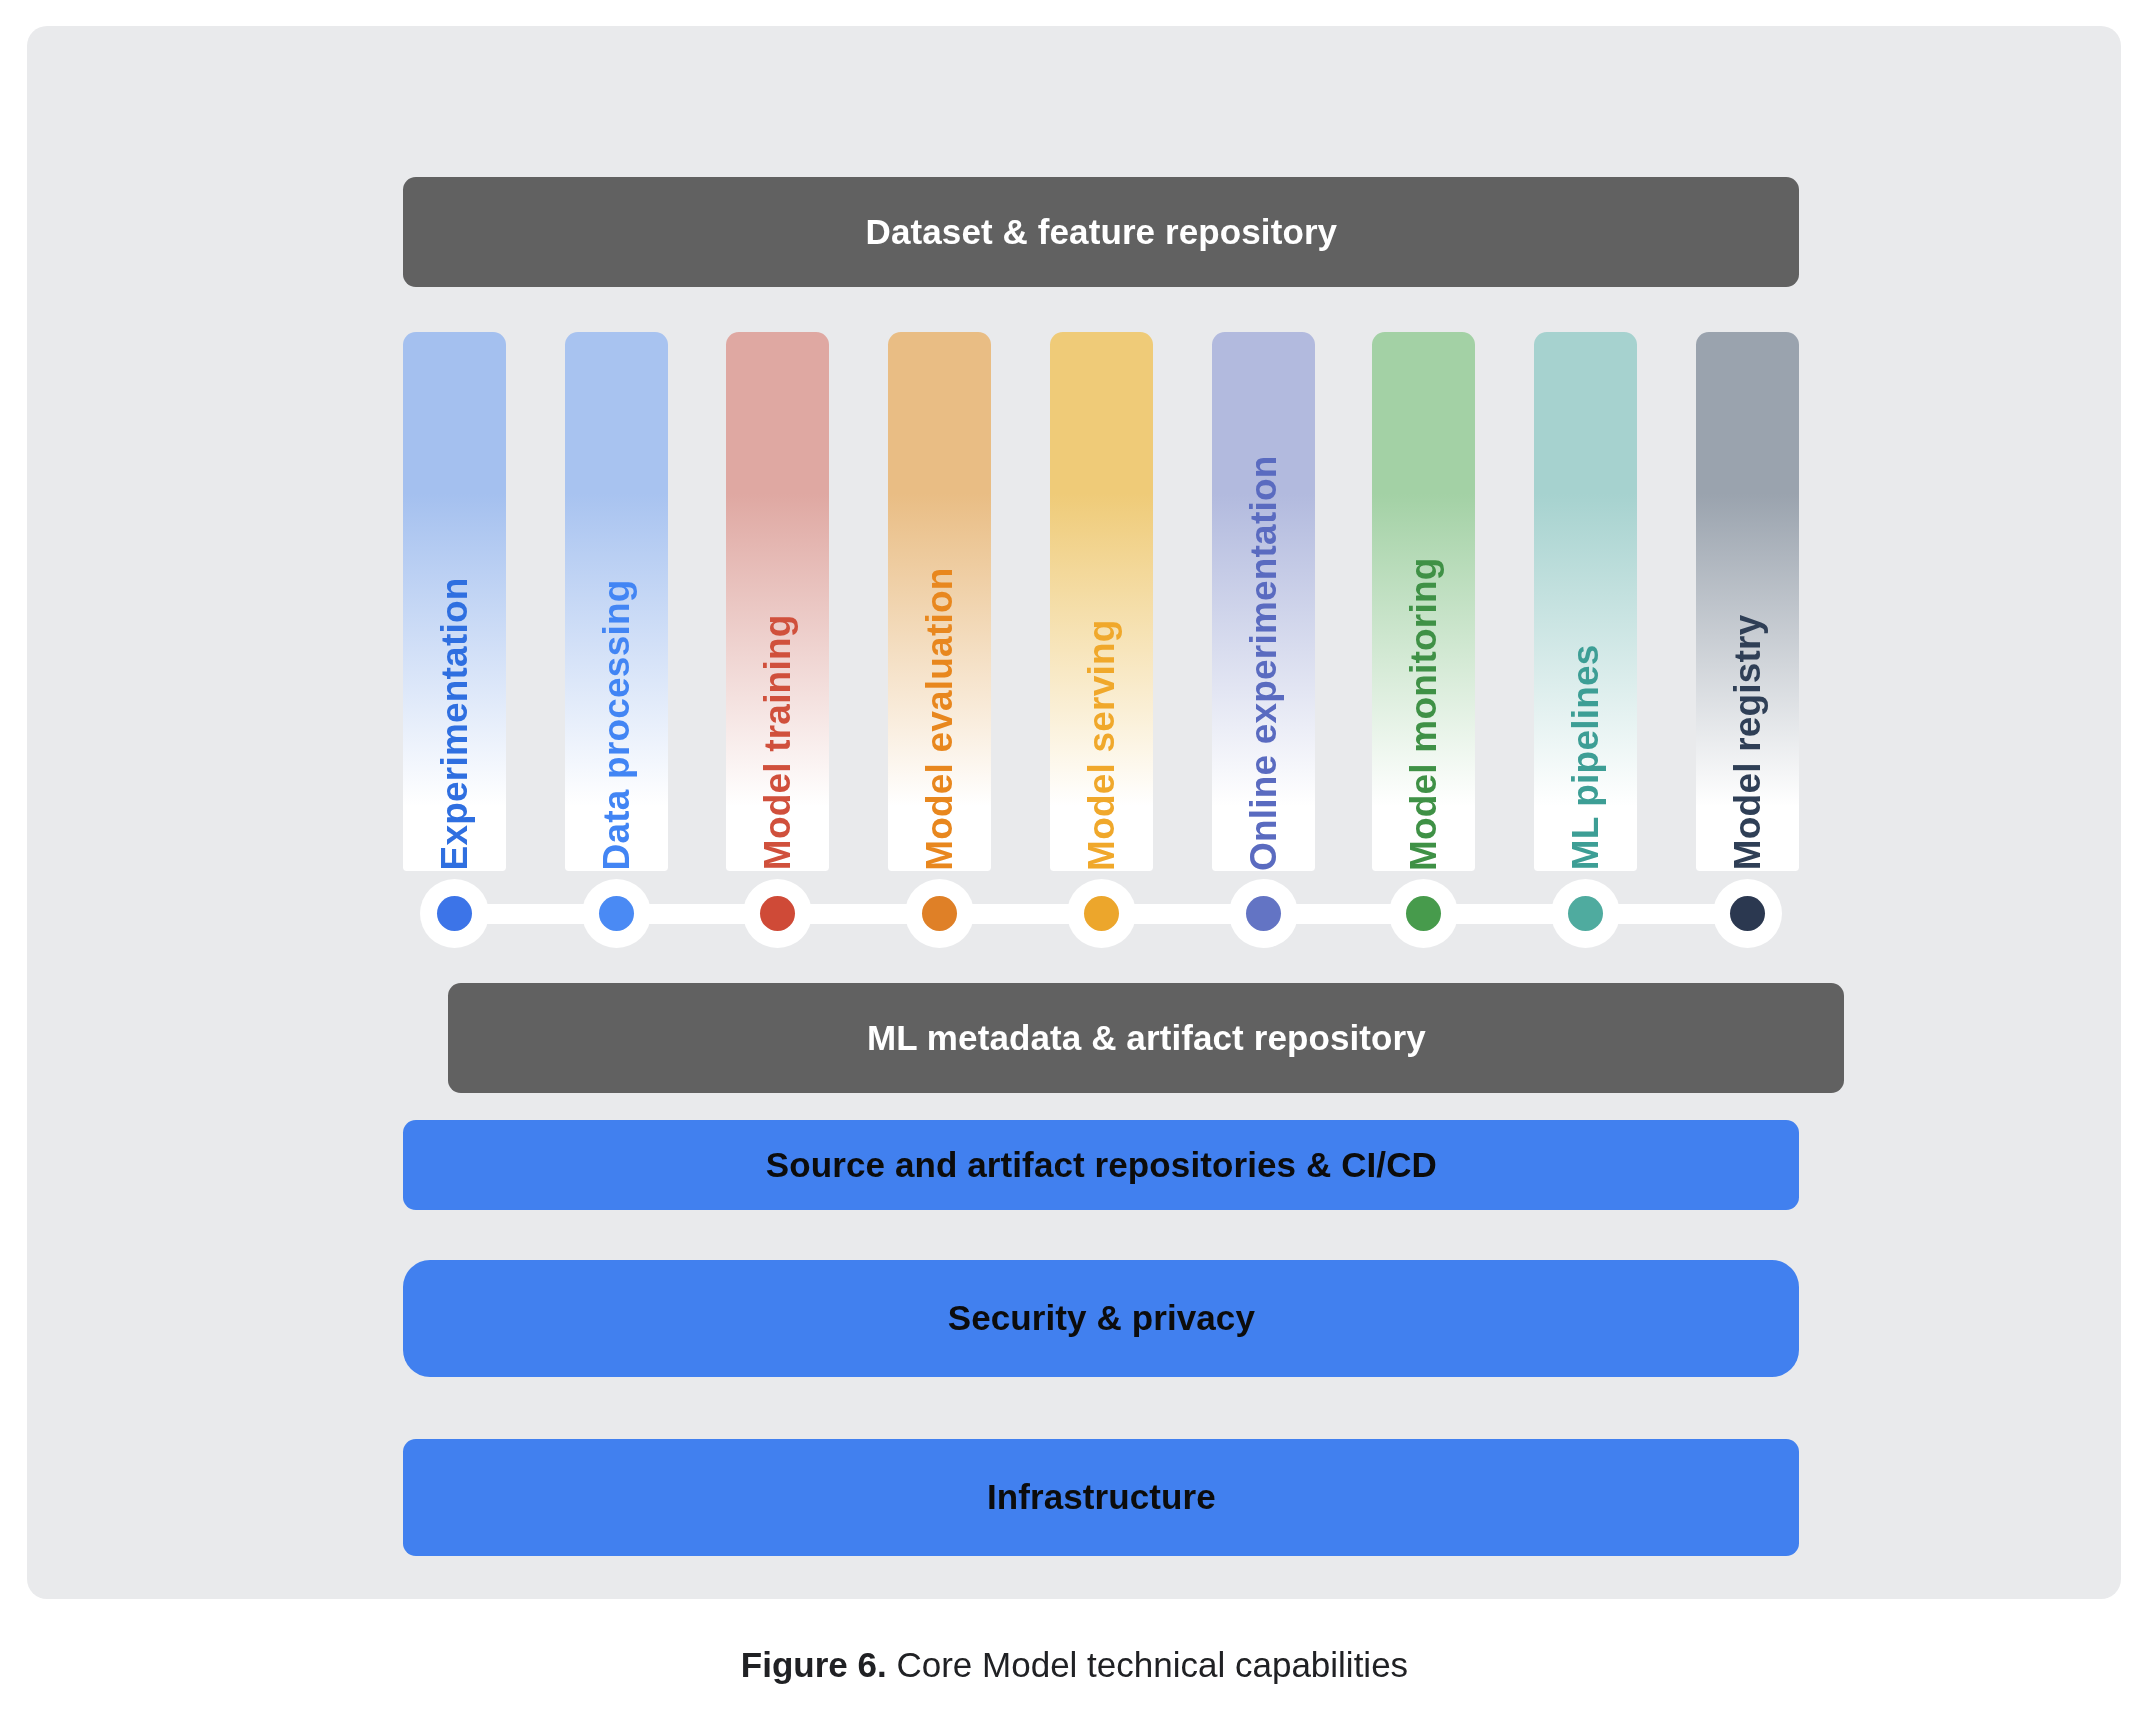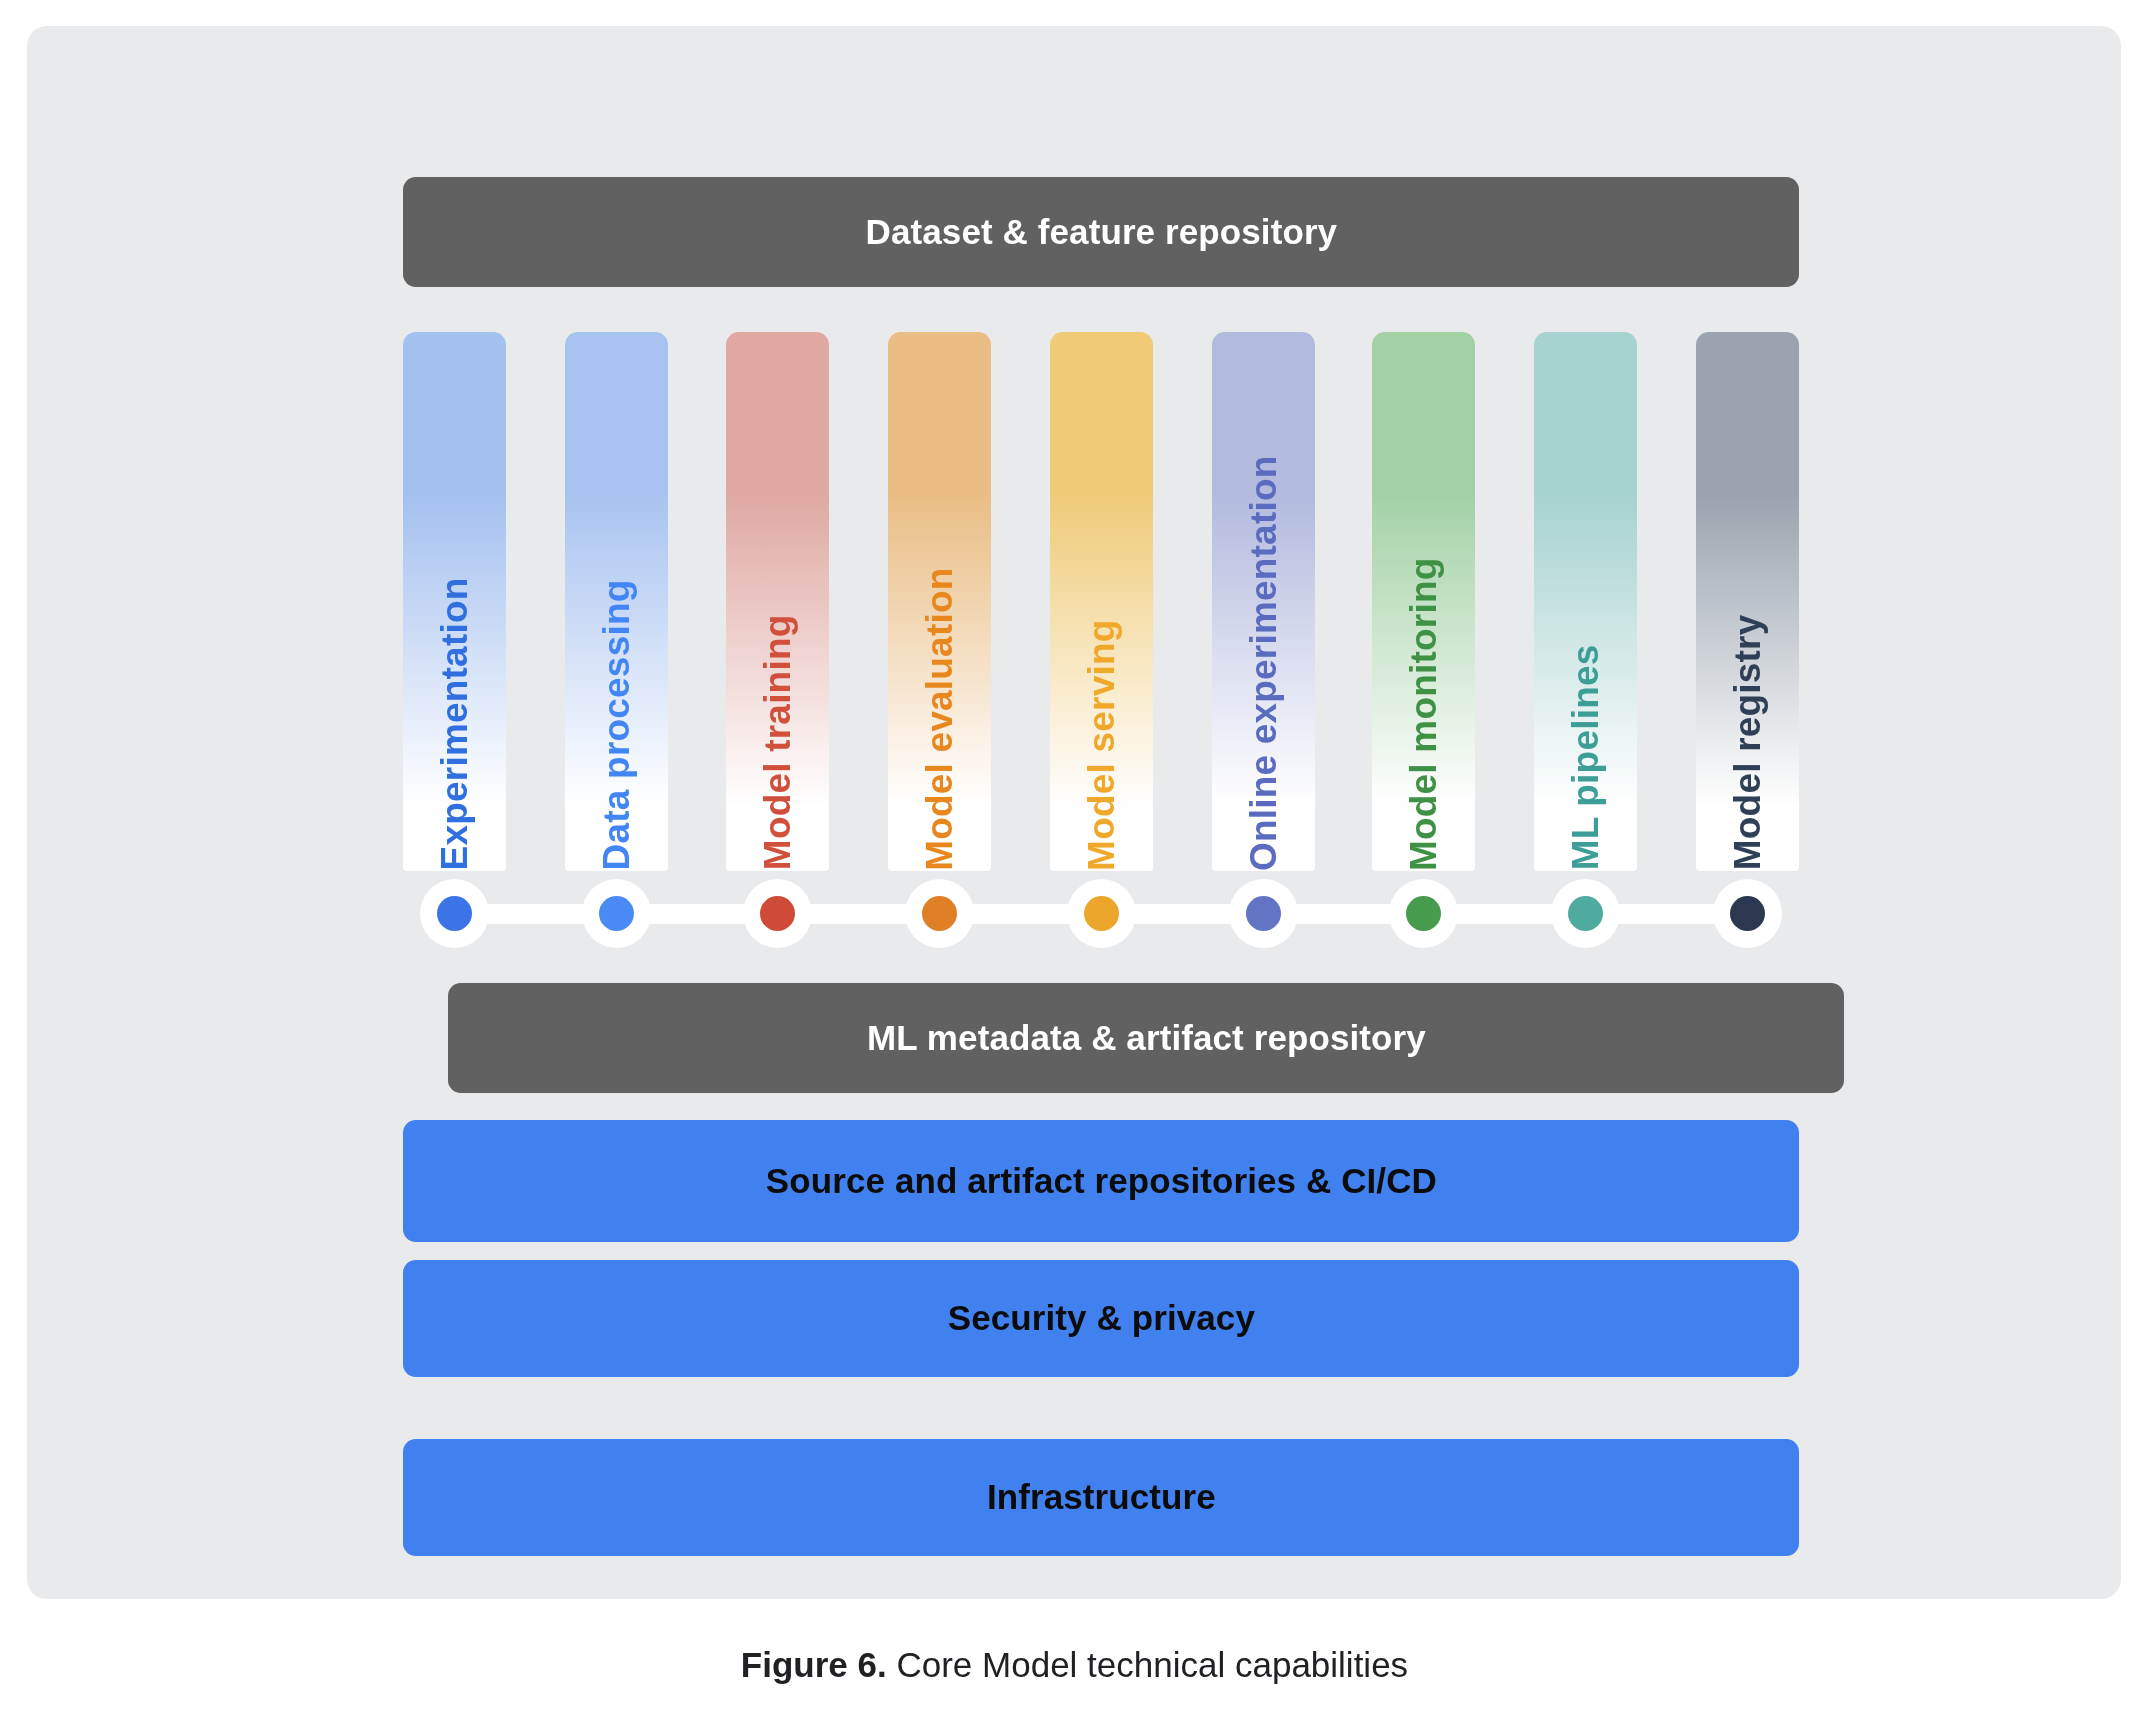--- a/index.html
+++ b/index.html
@@ -46,22 +46,22 @@
     white-space: nowrap;
   }
 
   .bar-dark { background: #616161; }
   .bar-dark .bar-label { color: #ffffff; }
   .bar-blue { background: #4180ef; }
   .bar-blue .bar-label { color: #0c0c0c; }
 
   #bar-dataset        { top: 151px;  height: 110px; }
   #bar-ml-metadata    { top: 957px; height: 110px; margin-left: 45px; }
-  #bar-source-cicd    { top: 1094px; height: 122px; }
-  #bar-security       { top: 1234px; height: 117px; }
+  #bar-source-cicd    { top: 1094px; height: 90px; }
+  #bar-security       { top: 1234px; height: 117px; border-radius: 27px; }
   #bar-infrastructure { top: 1373px; height: 117px; margin-top: 40px; }
 
   
   #columns {
     position: absolute;
     left: 376px;
     top: 306px;
     width: 1396px;
     height: 539px;
   }

